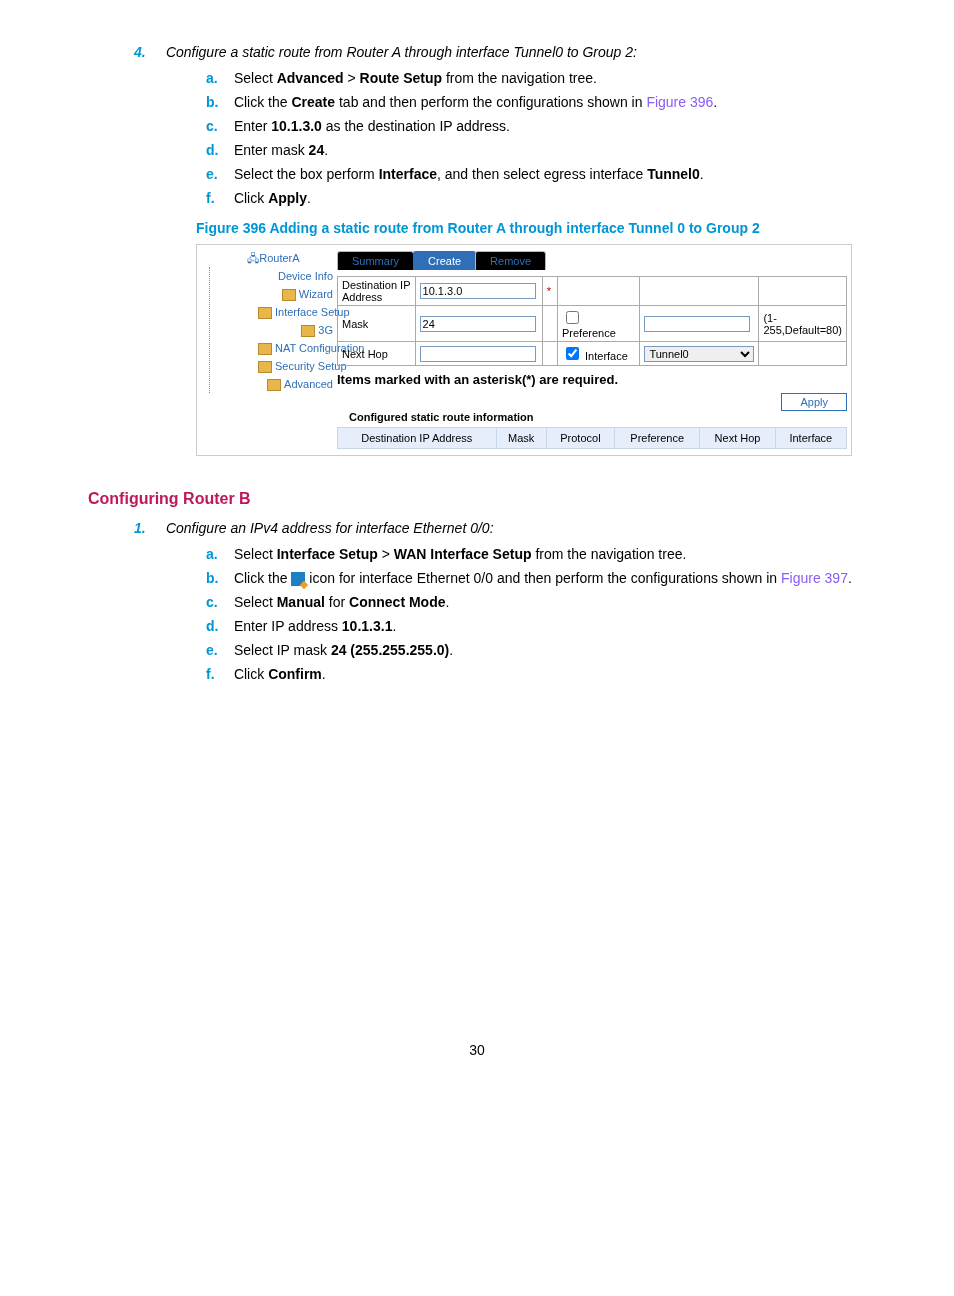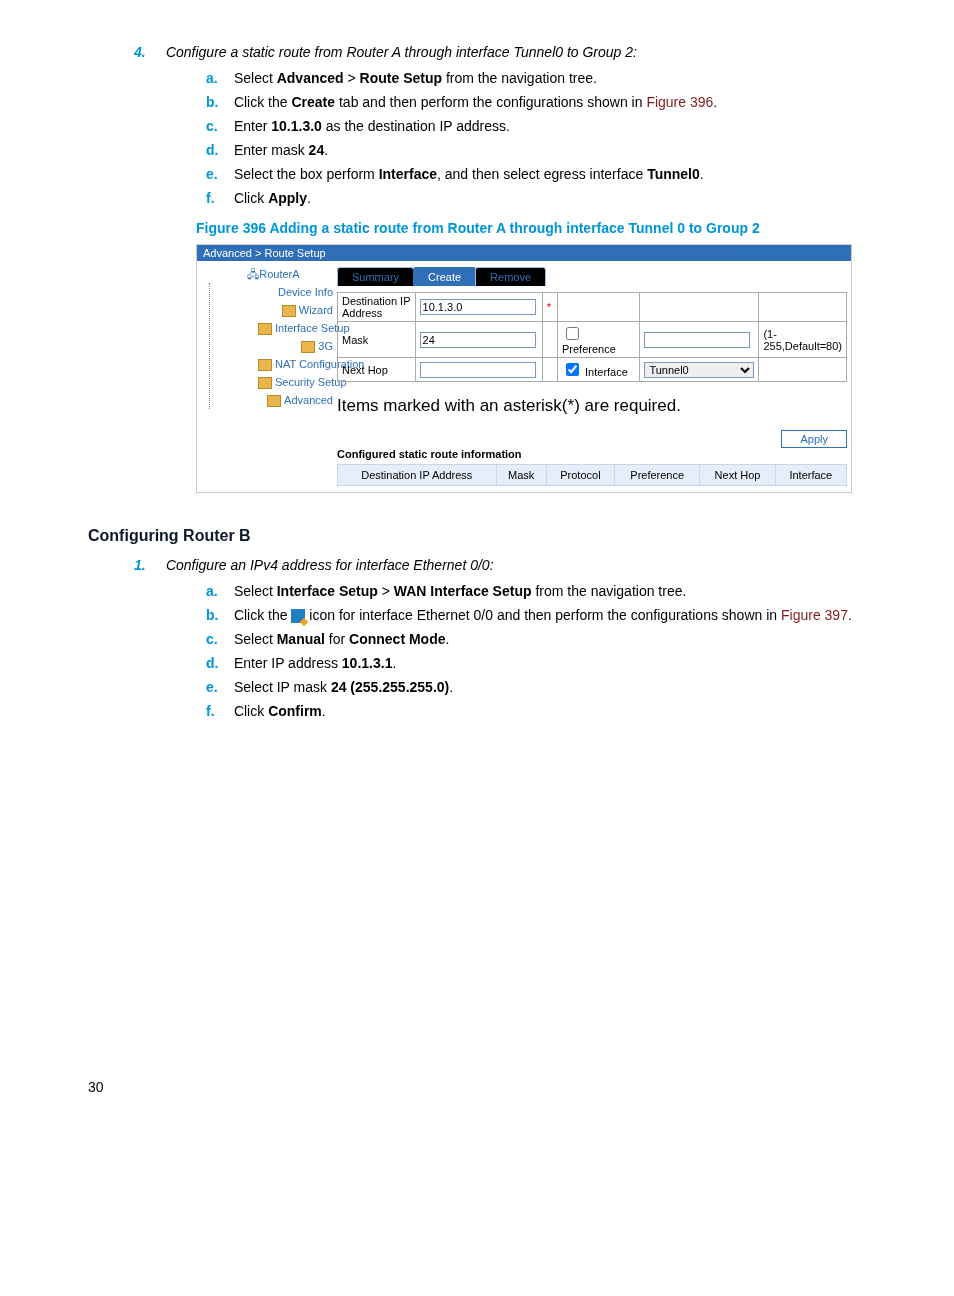--- a/index.html
+++ b/index.html
@@ -9,46 +9,46 @@
     margin: 0;
     padding: 40px 88px 40px 88px;
     width: 954px;
     box-sizing: border-box;
   }
   .num { color: #0096d6; font-weight: bold; display:inline-block; width: 28px; }
   .letter { color: #0096d6; font-weight: bold; display:inline-block; width: 24px; }
   .step { margin: 4px 0 10px 46px; font-style: italic; }
   .substep { margin: 4px 0 8px 118px; }
   .figcap { color: #0096d6; font-weight: bold; margin: 14px 0 8px 108px; font-size: 14px; }
-  .linktxt { color: #7f1d1d; }
-  .h3 { color: #0f172a; font-size: 16px; font-weight: bold; margin: 34px 0 12px 0; }
+  .linktxt { color: #8b5cf6; }
+  .h3 { color: #be185d; font-size: 16px; font-weight: bold; margin: 34px 0 12px 0; }
   b { font-weight: bold; }
   .figure { margin: 0 0 0 108px; border: none; }
   .breadcrumb { background: #2e6fb7; color: #fff; font-size: 11px; padding: 2px 6px; }
   .toplinks { float: right; color: #2e6fb7; font-size: 11px; padding: 2px 6px; }
   .figbox { border: 1px solid #ccc; width: 654px; font-size: 11px; }
   .figbody { display:flex; }
   .nav { width: 130px; padding: 4px 0 4px 6px; color:#2e6fb7; font-size: 11px; line-height:18px; }
   .nav-item { white-space: nowrap; margin-left: 44px; }
   .folder { display:inline-block; width:12px; height:10px; background:#e8b64a; border:1px solid #b88a2a; margin-right:3px; vertical-align:middle;}
   .treeline { border-left:1px dotted #888; margin-left:6px; padding-left:4px;text-align:right;}
   .selected-nav { border:1px solid #2e6fb7; padding:0 2px; }
   .main { flex:1; padding: 6px 4px; }
   .tabs span { display:inline-block; padding:3px 14px; font-size:11px; border:1px solid #9bbde0; border-bottom:none; border-radius:3px 3px 0 0; margin-right:-1px; color:#2e6fb7; background:#000000;}
   .tabs .active { background:#2e6fb7; color:#fff; border-color:#2e6fb7;}
   table.form { border-collapse: collapse; width: 510px; margin-top:6px;}
   table.form td { border:1px solid #aaa; padding:2px 4px; font-size:11px;}
   input.txt { border:1px solid #7a9ac0; font-size:11px; padding:1px 2px; width:110px;}
   select.sel { border:1px solid #7a9ac0; font-size:11px; width:110px;}
-  .note { font-size:17px; margin:14px 0;}
+  .note { font-size:13px; margin:6px 0;font-weight:bold;}
   .applybtn { float:right; border:1px solid #2e6fb7; padding:2px 18px; font-size:11px; color:#2e6fb7; background:#fff;}
-  .subhead { font-weight:bold; font-size:11px; margin:10px 0 4px 0; clear:both;}
+  .subhead { font-weight:bold; font-size:11px; margin:10px 0 4px 12px; clear:both;}
   table.info { border-collapse:collapse; width:510px;}
   table.info th { background:#e6eefb; border:1px solid #c9d7ea; font-size:11px; font-weight:normal; padding:4px 6px;}
-  .pagenum { text-align:left; margin-top:360px; font-size:14px;}
+  .pagenum { text-align:center; margin-top:360px; font-size:14px;}
   .editicon { display:inline-block; width:14px; height:14px; background:#1e7fc2; vertical-align:middle; position:relative;}
   .editicon::after{ content:""; position:absolute; right:-2px; bottom:-2px; width:6px; height:6px; background:#f0a020; transform:rotate(45deg);}
 </style>
 </head>
 <body>
 
 <div class="step">
   <span class="num">4.</span>
   <span>Configure a static route from Router A through interface Tunnel0 to Group 2:</span>
 </div>
@@ -75,28 +75,20 @@
 </div>
 <div class="substep">
   <span class="letter">f.</span>
   <span>Click </span><b>Apply</b><span>.</span>
 </div>
 
 <div class="figcap">Figure 396 Adding a static route from Router A through interface Tunnel 0 to Group 2</div>
 
 <div class="figure">
   <div class="figbox">
-    <div>
-      <span class="toplinks">
-        <span>Save</span> |
-        <span>Help</span> |
-        <span>Logout</span>
-      </span>
-      <div class="breadcrumb">Advanced &gt; Route Setup</div>
-    </div>
     <div class="figbody">
       <div class="nav">
         <div class="nav-item">🖧<span>RouterA</span></div>
         <div class="treeline">
           <div class="nav-item">Device Info</div>
           <div class="nav-item"><span class="folder"></span><span>Wizard</span></div>
           <div class="nav-item"><span class="folder"></span><span>Interface Setup</span></div>
           <div class="nav-item"><span class="folder"></span><span>3G</span></div>
           <div class="nav-item"><span class="folder"></span><span>NAT Configuration</span></div>
           <div class="nav-item"><span class="folder"></span><span>Security Setup</span></div>

